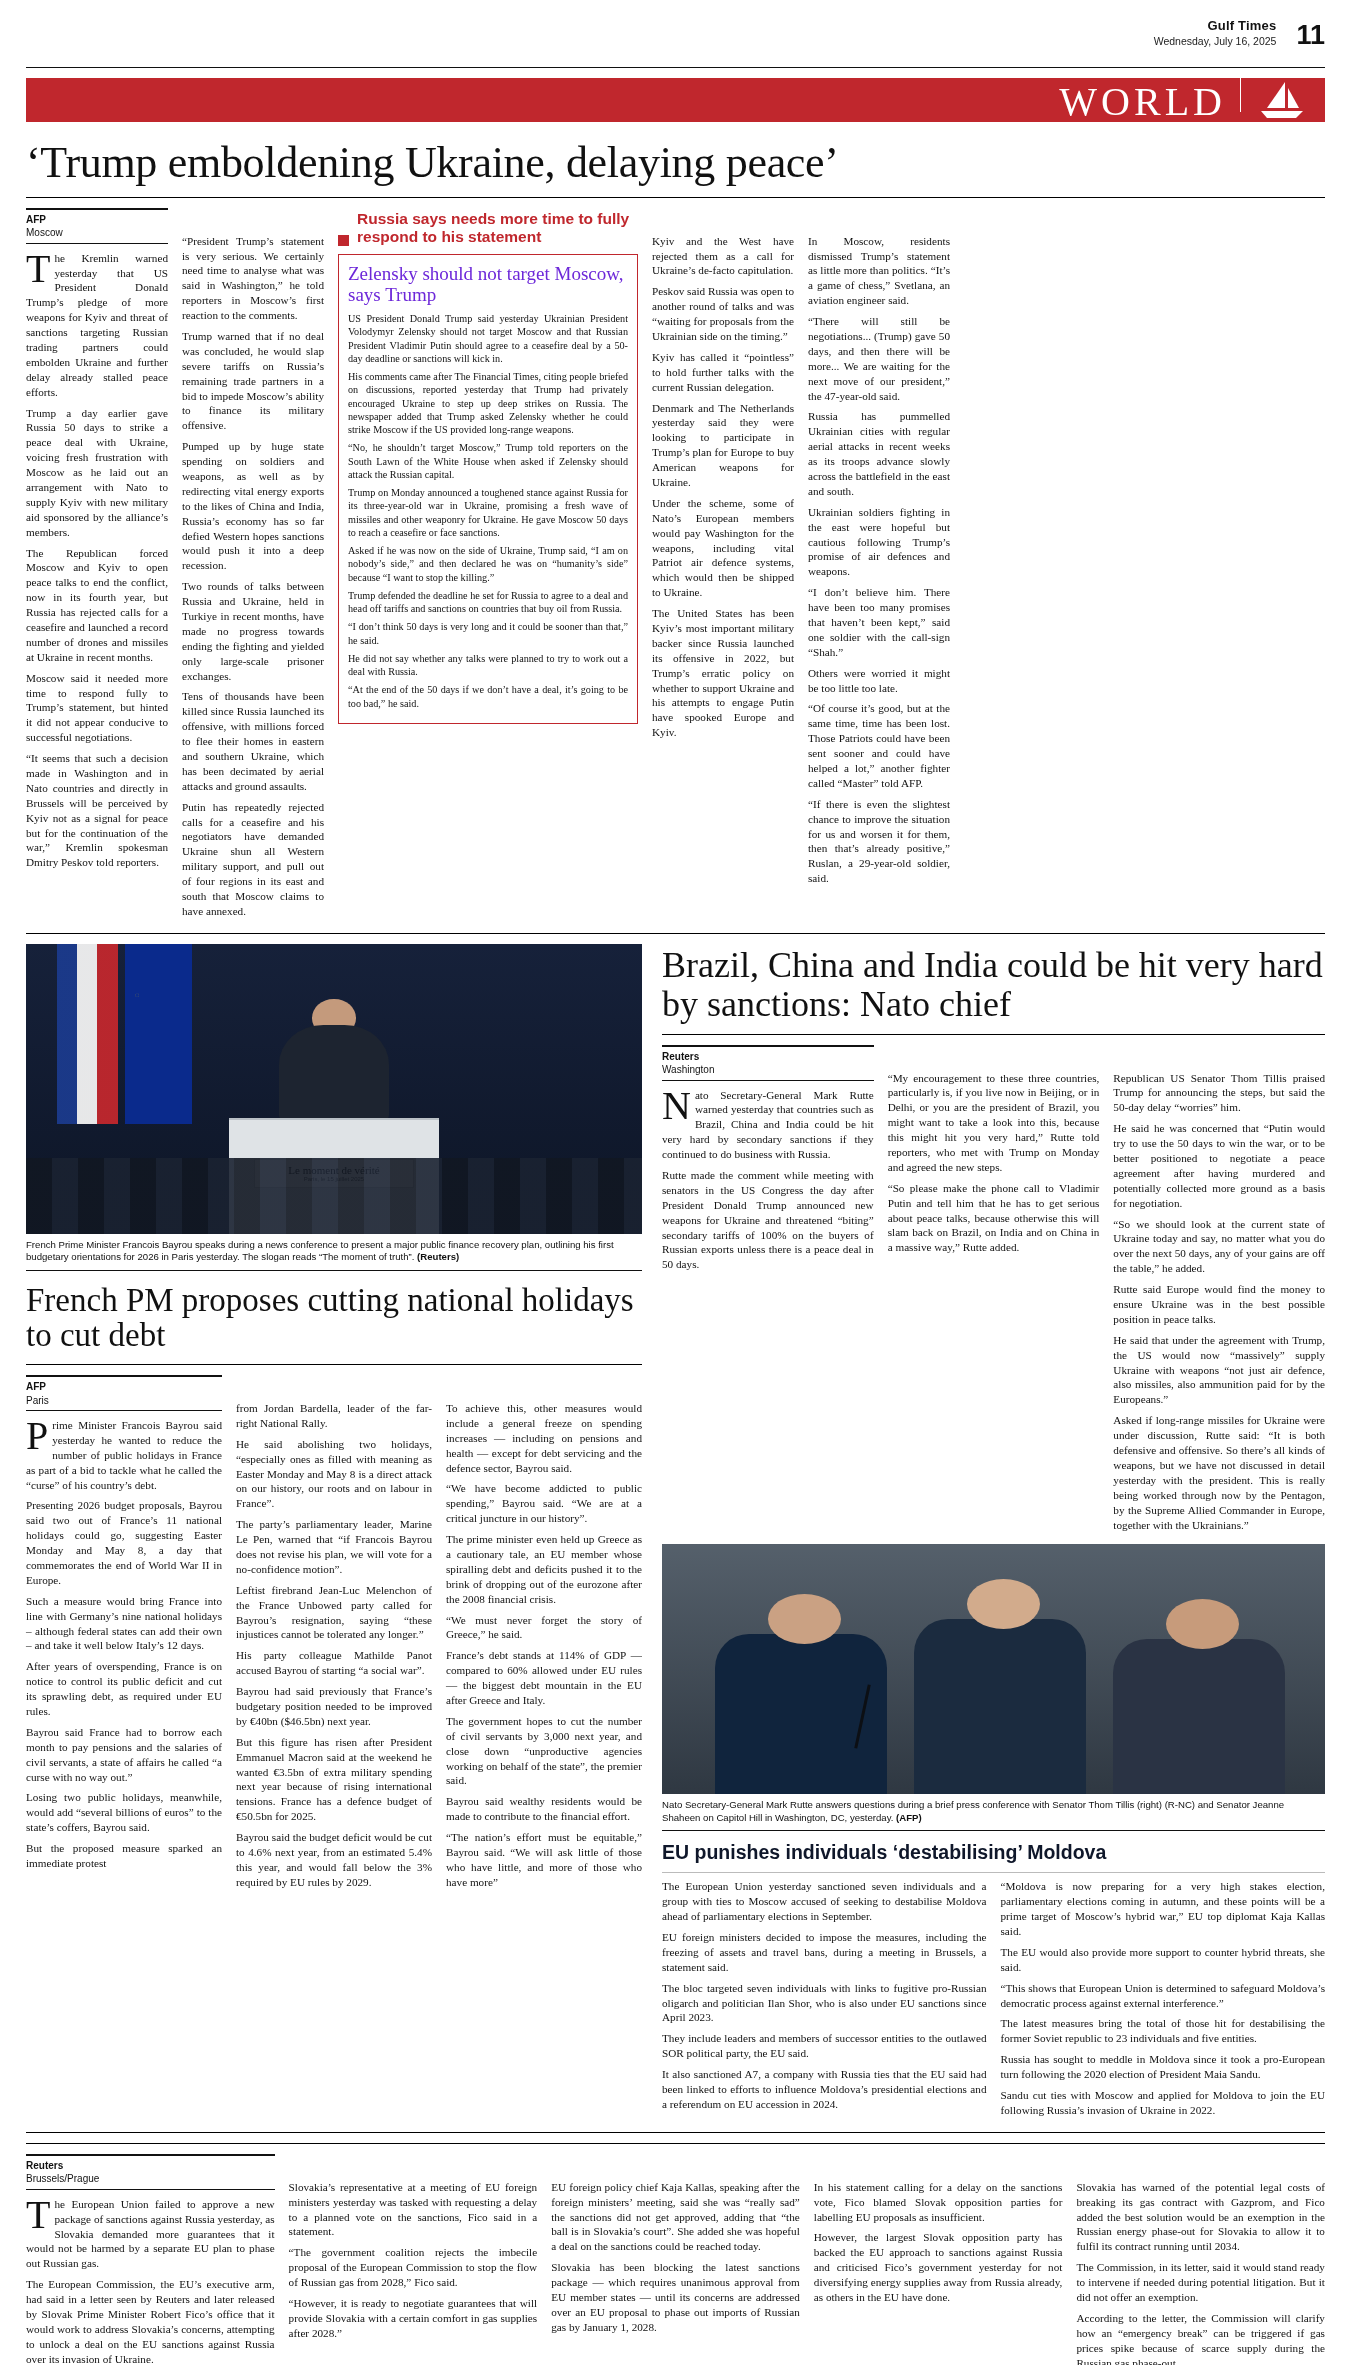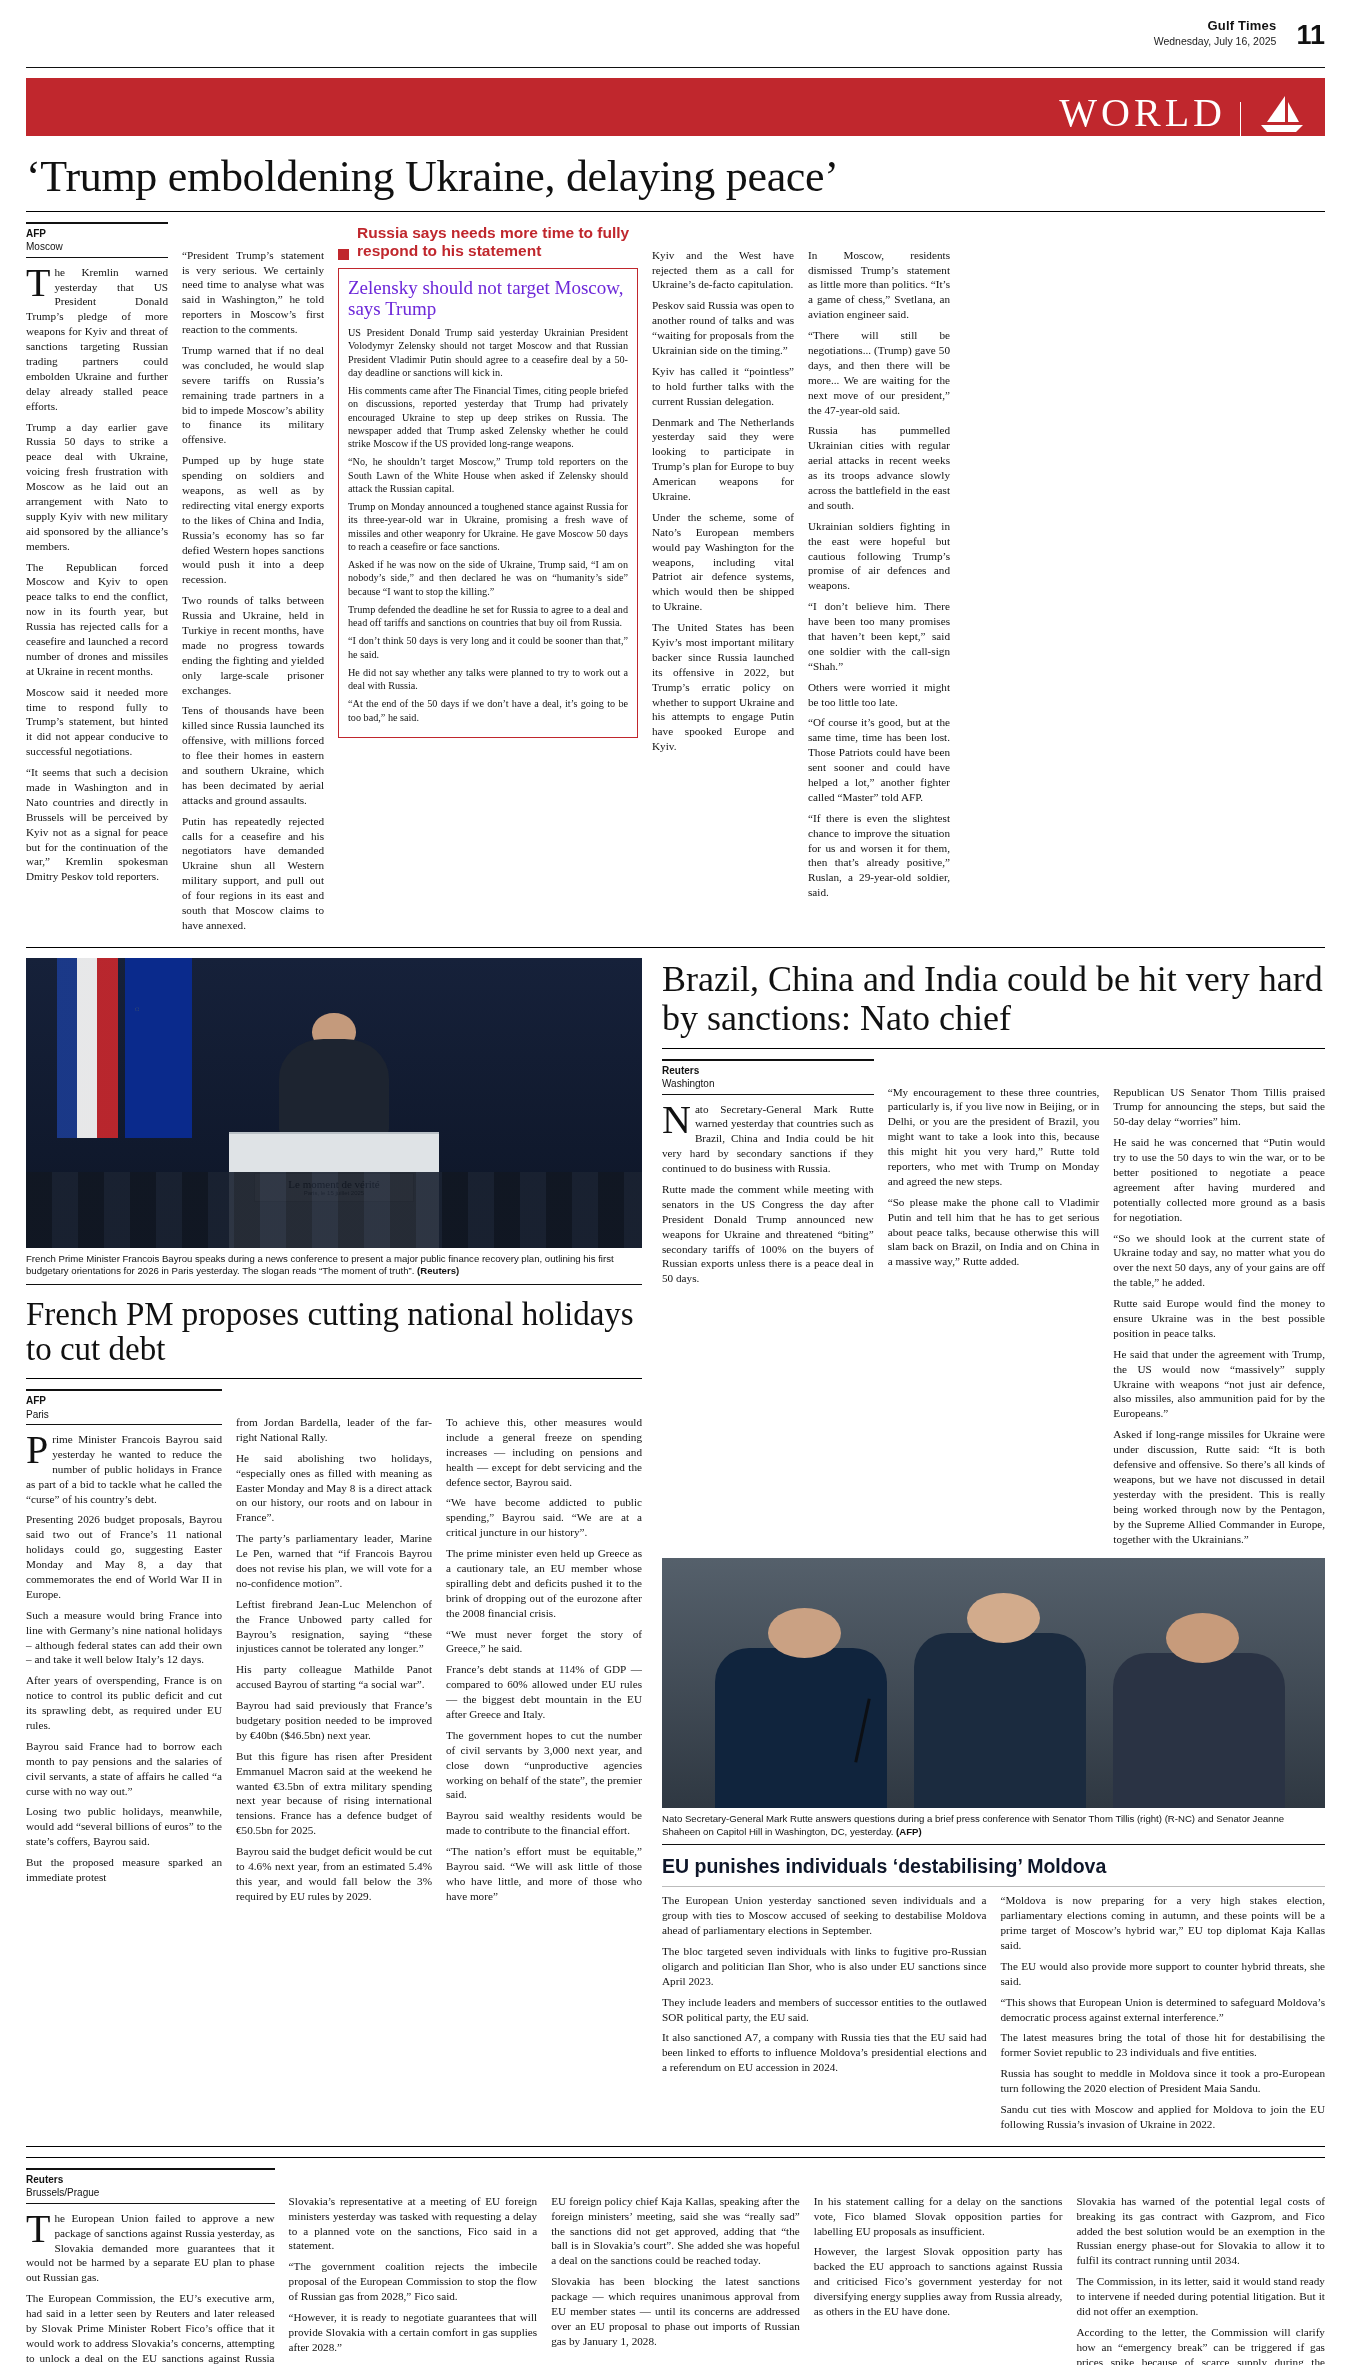--- a/index.html
+++ b/index.html
@@ -19,22 +19,22 @@
   }
   .masthead .mh-right { display:flex; align-items:flex-end; gap:14px; }
   .mh-title { font-family:"Liberation Sans", sans-serif; font-weight:bold; font-size:13px; letter-spacing:.2px; text-align:right; }
   .mh-date { font-family:"Liberation Sans", sans-serif; font-size:10.5px; color:#222; text-align:right; margin-top:2px;}
   .mh-page { font-family:"Liberation Sans", sans-serif; font-weight:bold; font-size:27px; line-height:.9; padding-left:6px;}
 
   
   .section-banner {
     margin-top:10px;
     background:#c0272d;
-    height:58px;
-    display:flex; align-items:flex-end; justify-content:flex-end;
+    height:44px;
+    display:flex; align-items:flex-start; justify-content:flex-end;
     padding-right:18px;
     color:#fff;
   }
   .section-banner .word {
     font-family:"Liberation Serif", serif;
     font-size:40px; letter-spacing:4px; font-weight:normal;
   }
   .section-banner .divider { display:inline-block; width:1px; height:34px; background:#fff; margin:0 14px; }
   .boat-icon { width:52px; height:44px; }
 
@@ -347,20 +347,21 @@
           <span>Nato Secretary-General Mark Rutte answers questions during a brief press conference with Senator Thom Tillis (right) (R-NC) and Senator Jeanne Shaheen on Capitol Hill in Washington, DC, yesterday.</span>
           <b>(AFP)</b>
         </div>
       </div>
 
       <h2 class="eu-head">EU punishes individuals ‘destabilising’ Moldova</h2>
       <hr class="thin">
       <div class="cols">
         <div class="col">
           <p class="body">The European Union yesterday sanctioned seven individuals and a group with ties to Moscow accused of seeking to destabilise Moldova ahead of parliamentary elections in September.</p>
+          <p class="body">EU foreign ministers decided to impose the measures, including the freezing of assets and travel bans, during a meeting in Brussels, a statement said.</p>
           <p class="body">The bloc targeted seven individuals with links to fugitive pro-Russian oligarch and politician Ilan Shor, who is also under EU sanctions since April 2023.</p>
           <p class="body">They include leaders and members of successor entities to the outlawed SOR political party, the EU said.</p>
           <p class="body">It also sanctioned A7, a company with Russia ties that the EU said had been linked to efforts to influence Moldova’s presidential elections and a referendum on EU accession in 2024.</p>
         </div>
         <div class="col">
           <p class="body">“Moldova is now preparing for a very high stakes election, parliamentary elections coming in autumn, and these points will be a prime target of Moscow’s hybrid war,” EU top diplomat Kaja Kallas said.</p>
           <p class="body">The EU would also provide more support to counter hybrid threats, she said.</p>
           <p class="body">“This shows that European Union is determined to safeguard Moldova’s democratic process against external interference.”</p>
           <p class="body">The latest measures bring the total of those hit for destabilising the former Soviet republic to 23 individuals and five entities.</p>
           <p class="body">Russia has sought to meddle in Moldova since it took a pro-European turn following the 2020 election of President Maia Sandu.</p>

